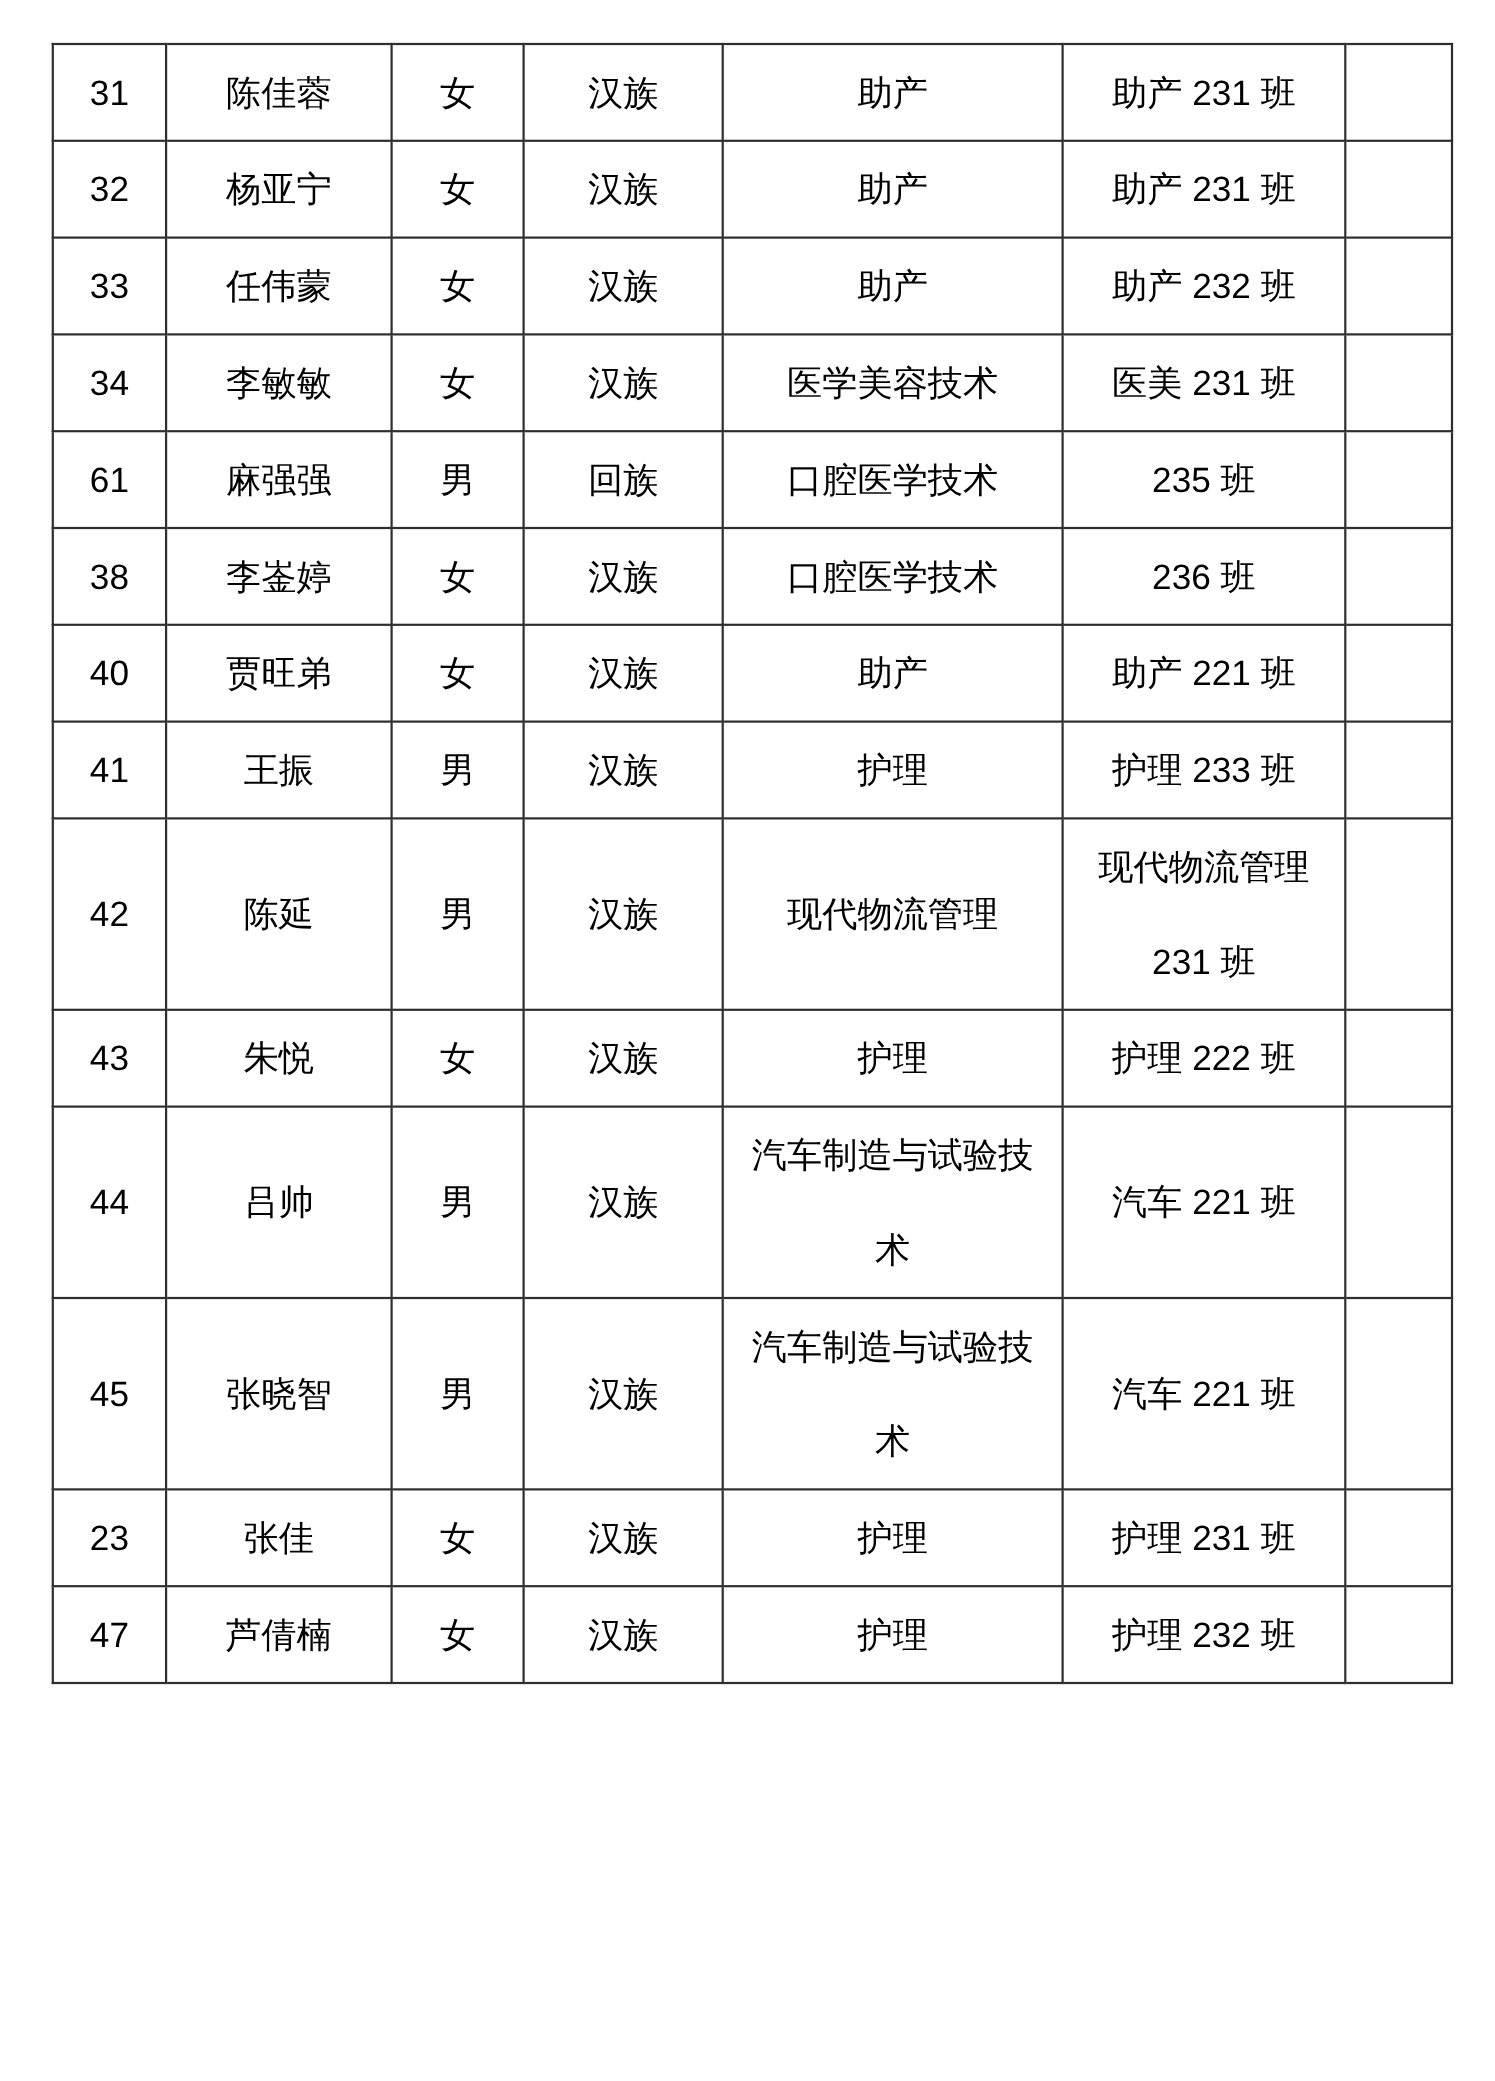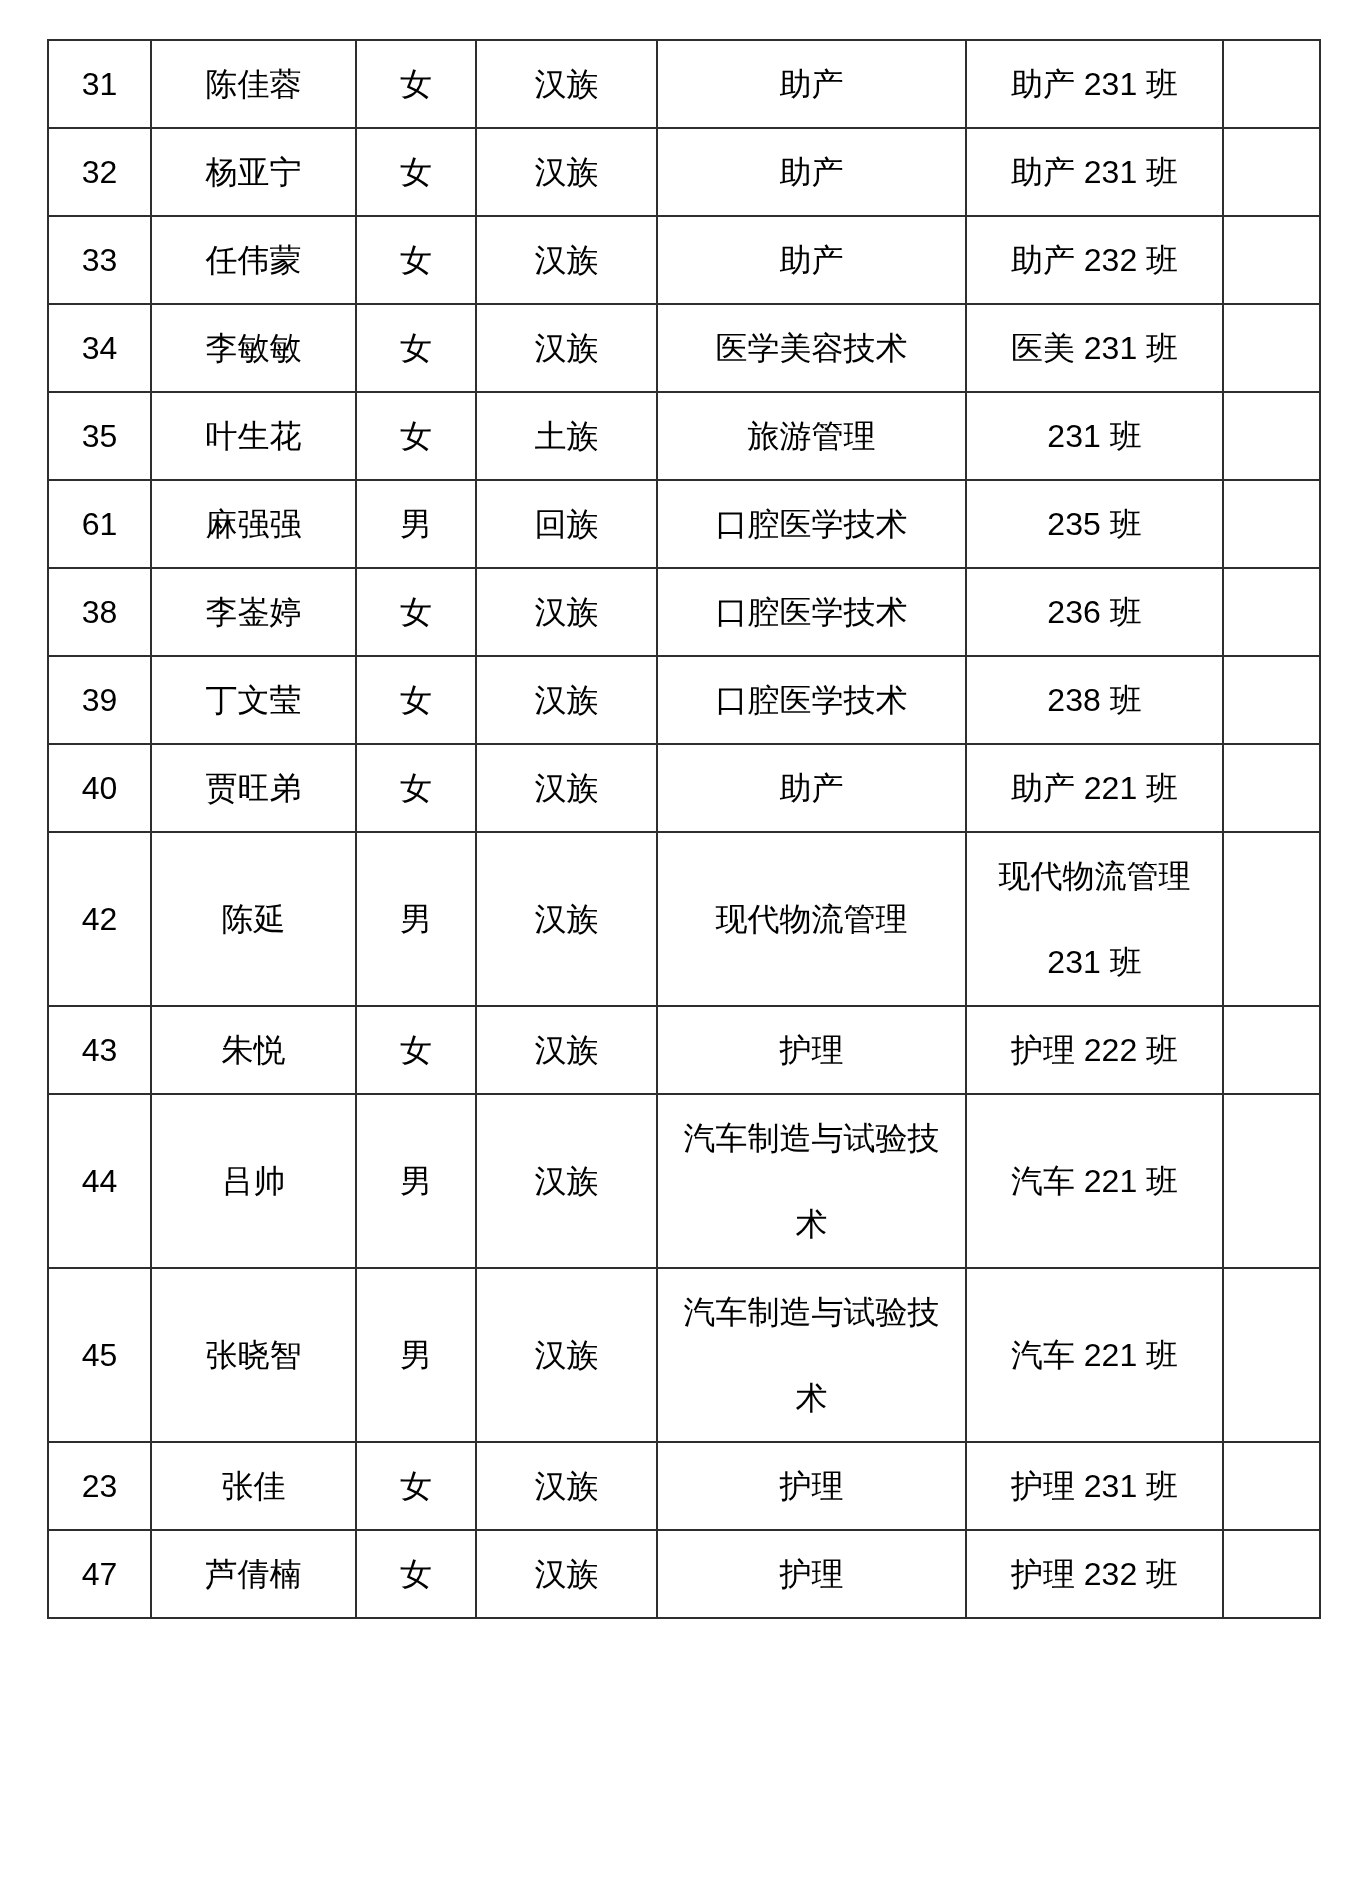--- a/index.html
+++ b/index.html
@@ -87,62 +87,53 @@
           <tr class="row-standard">
             <td>34</td>
             <td>李敏敏</td>
             <td>女</td>
             <td>汉族</td>
             <td>医学美容技术</td>
             <td>医美 231 班</td>
             <td></td>
           </tr>
           <tr class="row-standard">
-            <td>35</td>
-            <td>叶生花</td>
-            <td>女</td>
-            <td>土族</td>
-            <td>旅游管理</td>
-            <td>231 班</td>
-            <td></td>
-          </tr>
-          <tr class="row-standard">
             <td>61</td>
             <td>麻强强</td>
             <td>男</td>
             <td>回族</td>
             <td>口腔医学技术</td>
             <td>235 班</td>
             <td></td>
           </tr>
           <tr class="row-standard">
             <td>38</td>
             <td>李崟婷</td>
             <td>女</td>
             <td>汉族</td>
             <td>口腔医学技术</td>
             <td>236 班</td>
             <td></td>
           </tr>
           <tr class="row-standard">
-            <td>39</td>
-            <td>丁文莹</td>
-            <td>女</td>
-            <td>汉族</td>
-            <td>口腔医学技术</td>
-            <td>238 班</td>
-            <td></td>
-          </tr>
-          <tr class="row-standard">
             <td>40</td>
             <td>贾旺弟</td>
             <td>女</td>
             <td>汉族</td>
             <td>助产</td>
             <td>助产 221 班</td>
+            <td></td>
+          </tr>
+          <tr class="row-standard">
+            <td>41</td>
+            <td>王振</td>
+            <td>男</td>
+            <td>汉族</td>
+            <td>护理</td>
+            <td>护理 233 班</td>
             <td></td>
           </tr>
           <tr class="row-tall">
             <td>42</td>
             <td>陈延</td>
             <td>男</td>
             <td>汉族</td>
             <td>现代物流管理</td>
             <td>现代物流管理
 231 班</td>

